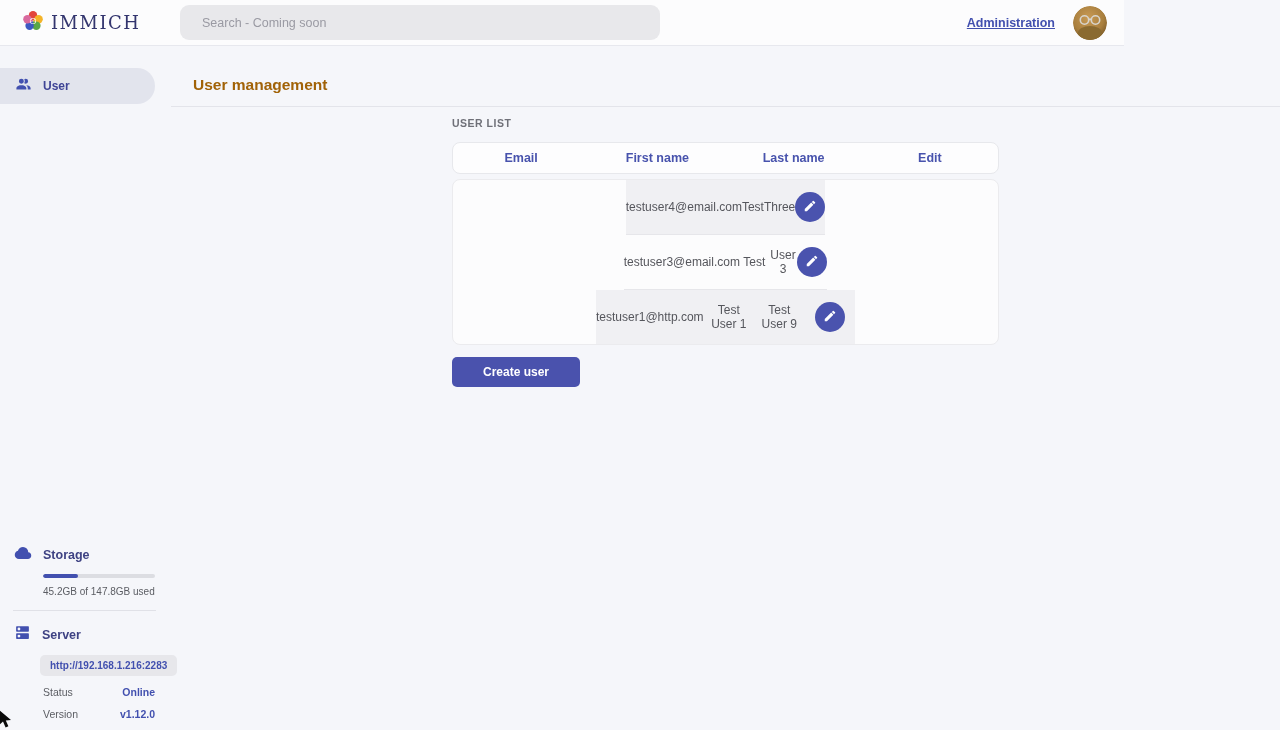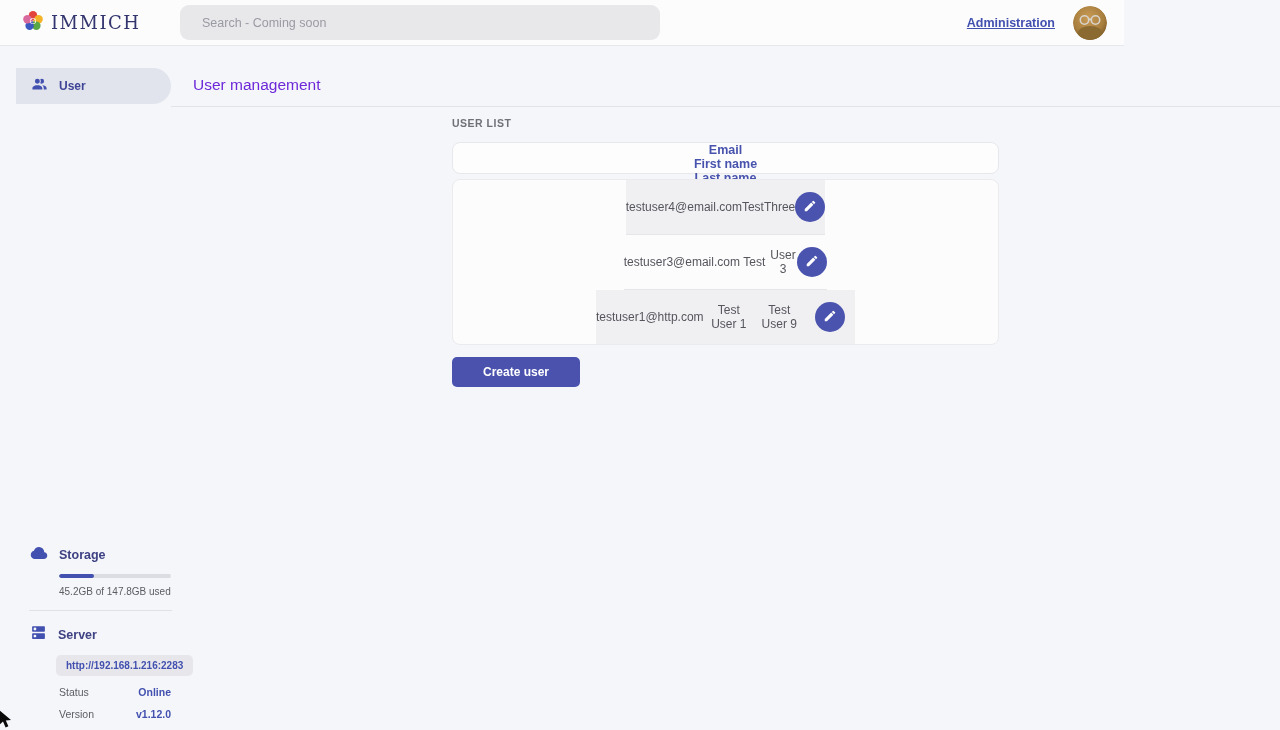--- a/index.html
+++ b/index.html
@@ -34,21 +34,21 @@
     position:absolute; right:17px; top:0; height:46px;
     display:flex; align-items:center; gap:18px;
   }
   .admin-link {
     font-size:12.5px; font-weight:700; color:#4250af;
     text-decoration:underline; cursor:pointer;
   }
   .avatar { width:34px; height:34px; border-radius:50%; overflow:hidden; display:block; }
 
   
-  .sidebar { position:absolute; top:46px; left:16px; width:170px; bottom:0;padding-left:12px; }
+  .sidebar { position:absolute; top:46px; left:0; width:170px; bottom:0;padding-left:12px; }
   .side-item {
     position:absolute; top:22px; left:0; width:155px; height:36px;
     background:#e2e4ed; border-radius:0 18px 18px 0;
     display:flex; align-items:center; gap:11px; padding-left:15px;
     cursor:pointer;
   }
   .side-item-label { font-size:12px; font-weight:600; color:#3f4496; }
 
   .side-bottom { position:absolute; bottom:10px; left:0; width:170px; }
   .side-sec-head { display:flex; align-items:center; gap:11px; padding-left:14px; }
@@ -69,34 +69,34 @@
     display:flex; justify-content:space-between;
     margin:10px 0 0 43px; width:112px; font-size:10.5px;
   }
   .kv-label { color:#5b5d63; }
   .kv-value { color:#4250af; font-weight:700; }
 
   
   .main { position:absolute; top:46px; left:170px; right:0; bottom:0; }
   .page-title {
     position:absolute; left:23px; top:30px;
-    font-size:15.5px; font-weight:400; color:#6d28d9;
+    font-size:15.5px; font-weight:700; color:#a16207;
   }
   .title-divider {
     position:absolute; left:1px; top:60px; right:0;
     border:none; border-top:1px solid #e3e4ea;
   }
   .section-label {
     position:absolute; left:282px; top:71px;
     font-size:10.5px; font-weight:600; letter-spacing:0.5px; color:#6f7078;
   }
   .table-head {
     position:absolute; left:282px; top:96px; width:547px; height:32px;
     background:#fdfdfe; border:1px solid #e7e8ec; border-radius:8px;
-    display:flex; align-items:center;flex-direction:column;
+    display:flex; align-items:center;
   }
   .th-cell {
     flex:1; text-align:center;
     font-size:12.5px; font-weight:600; color:#4853ad;
   }
   .table-rows {
     position:absolute; left:282px; top:133px; width:547px; height:166px;
     border-radius:8px; overflow:hidden; border:1px solid #ebebee;
     display:flex; flex-direction:column; background:#fcfcfd;align-items:center;
   }

